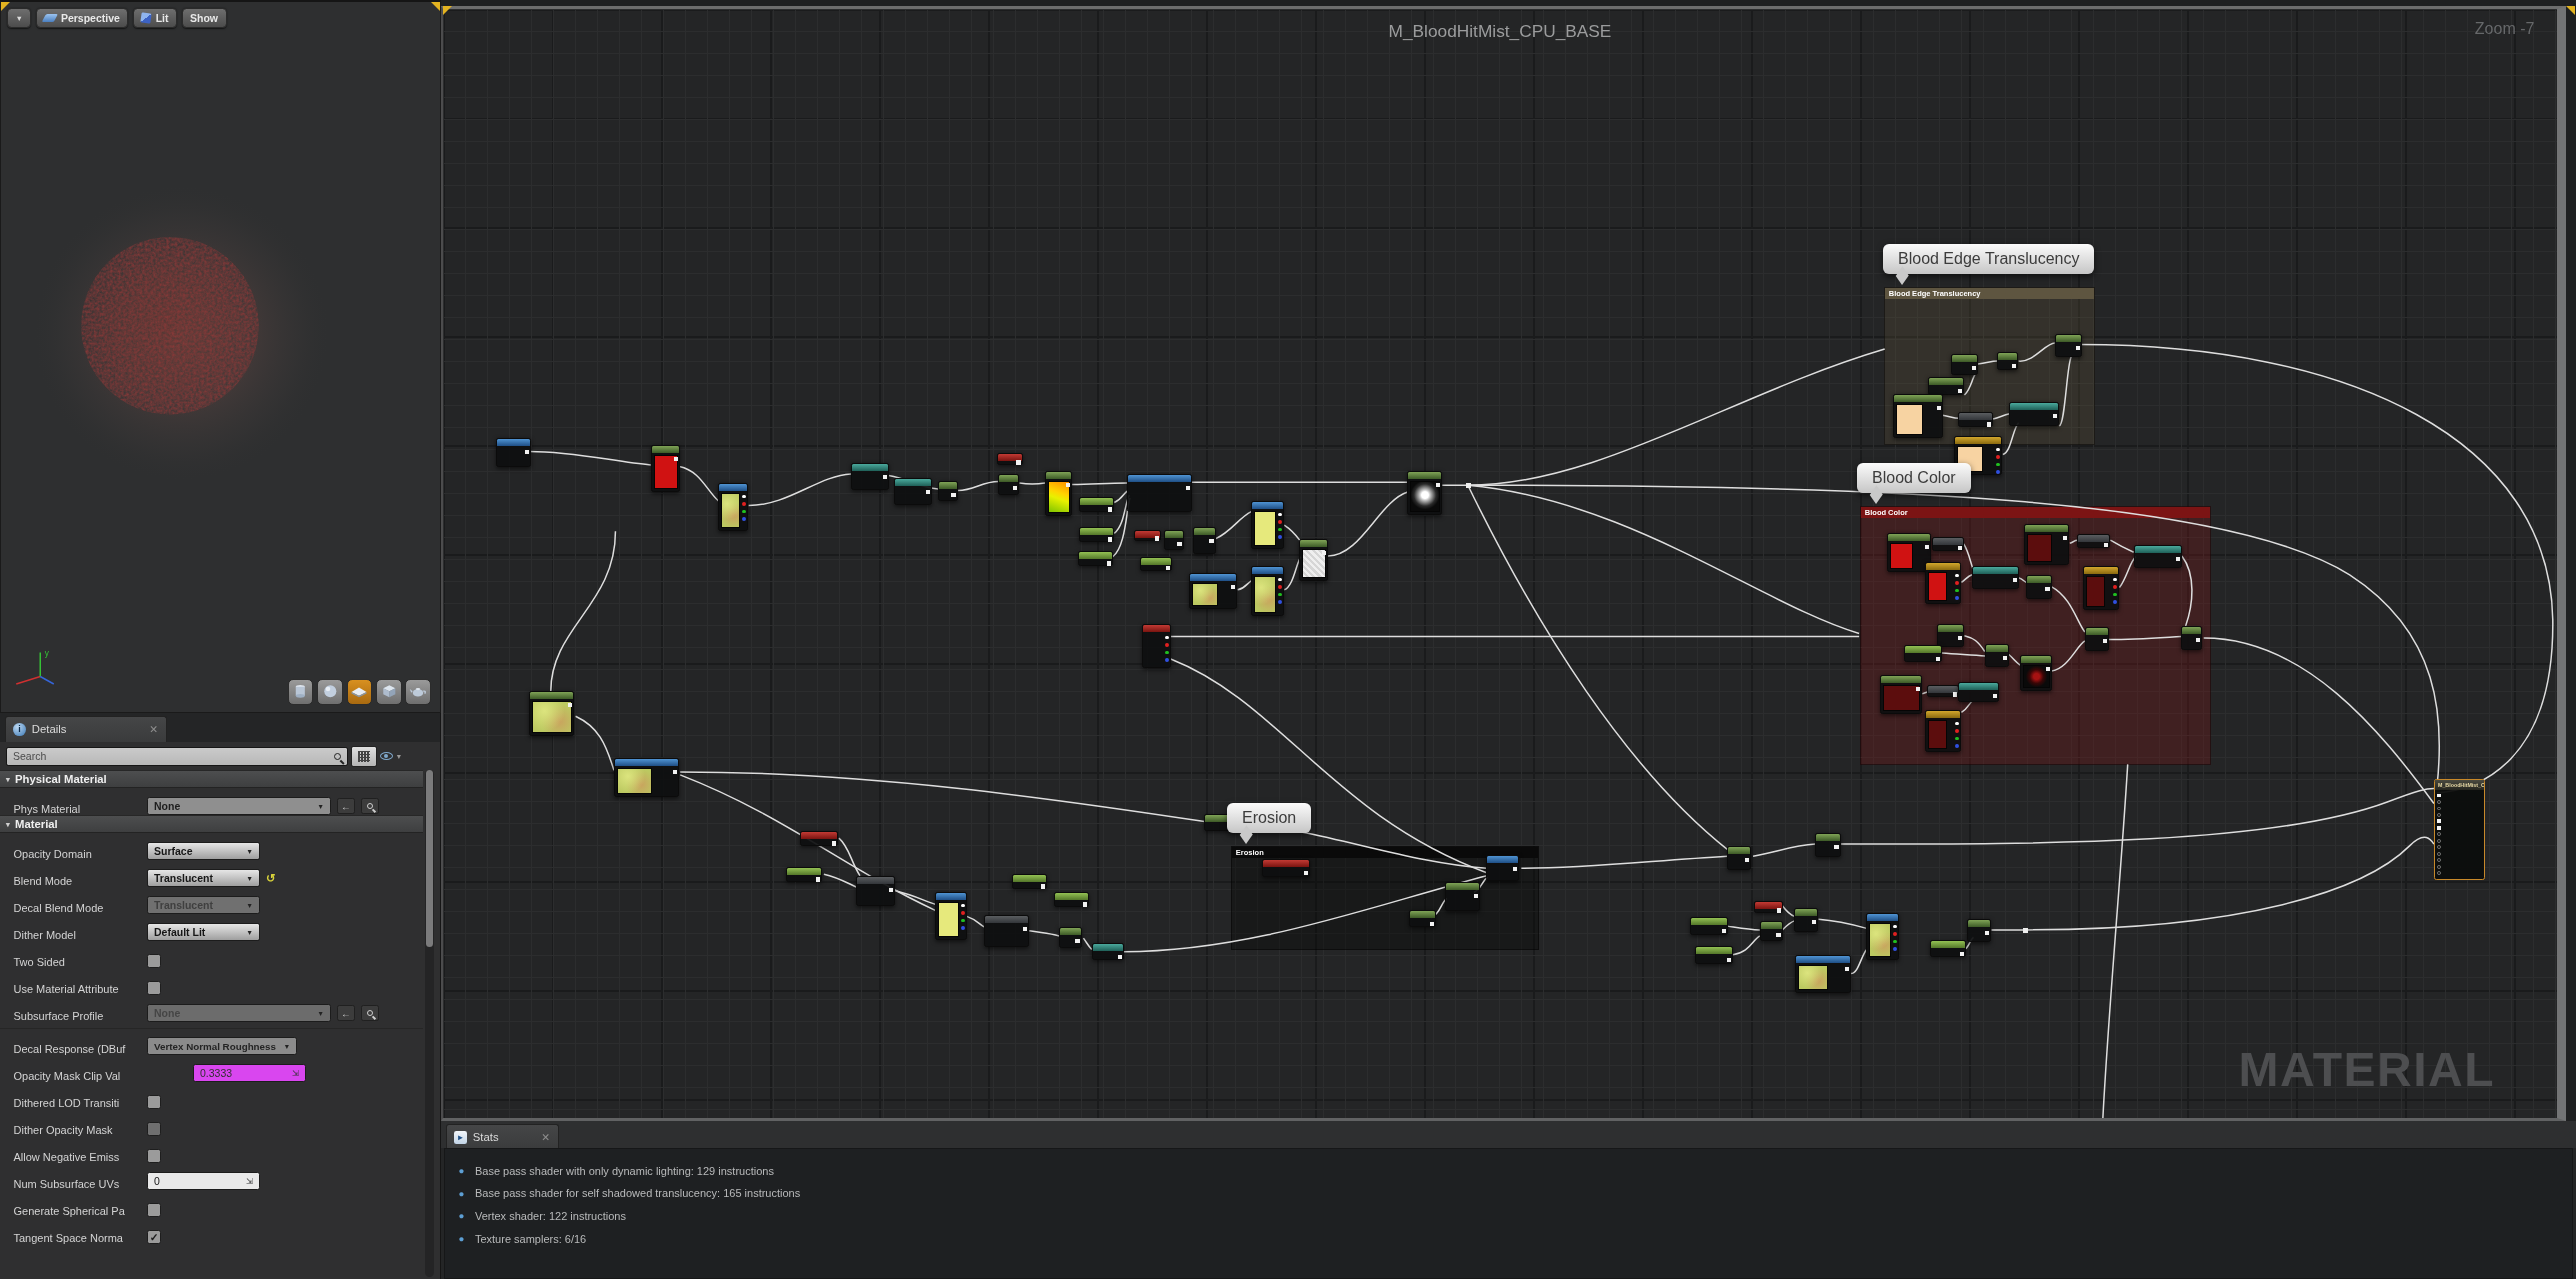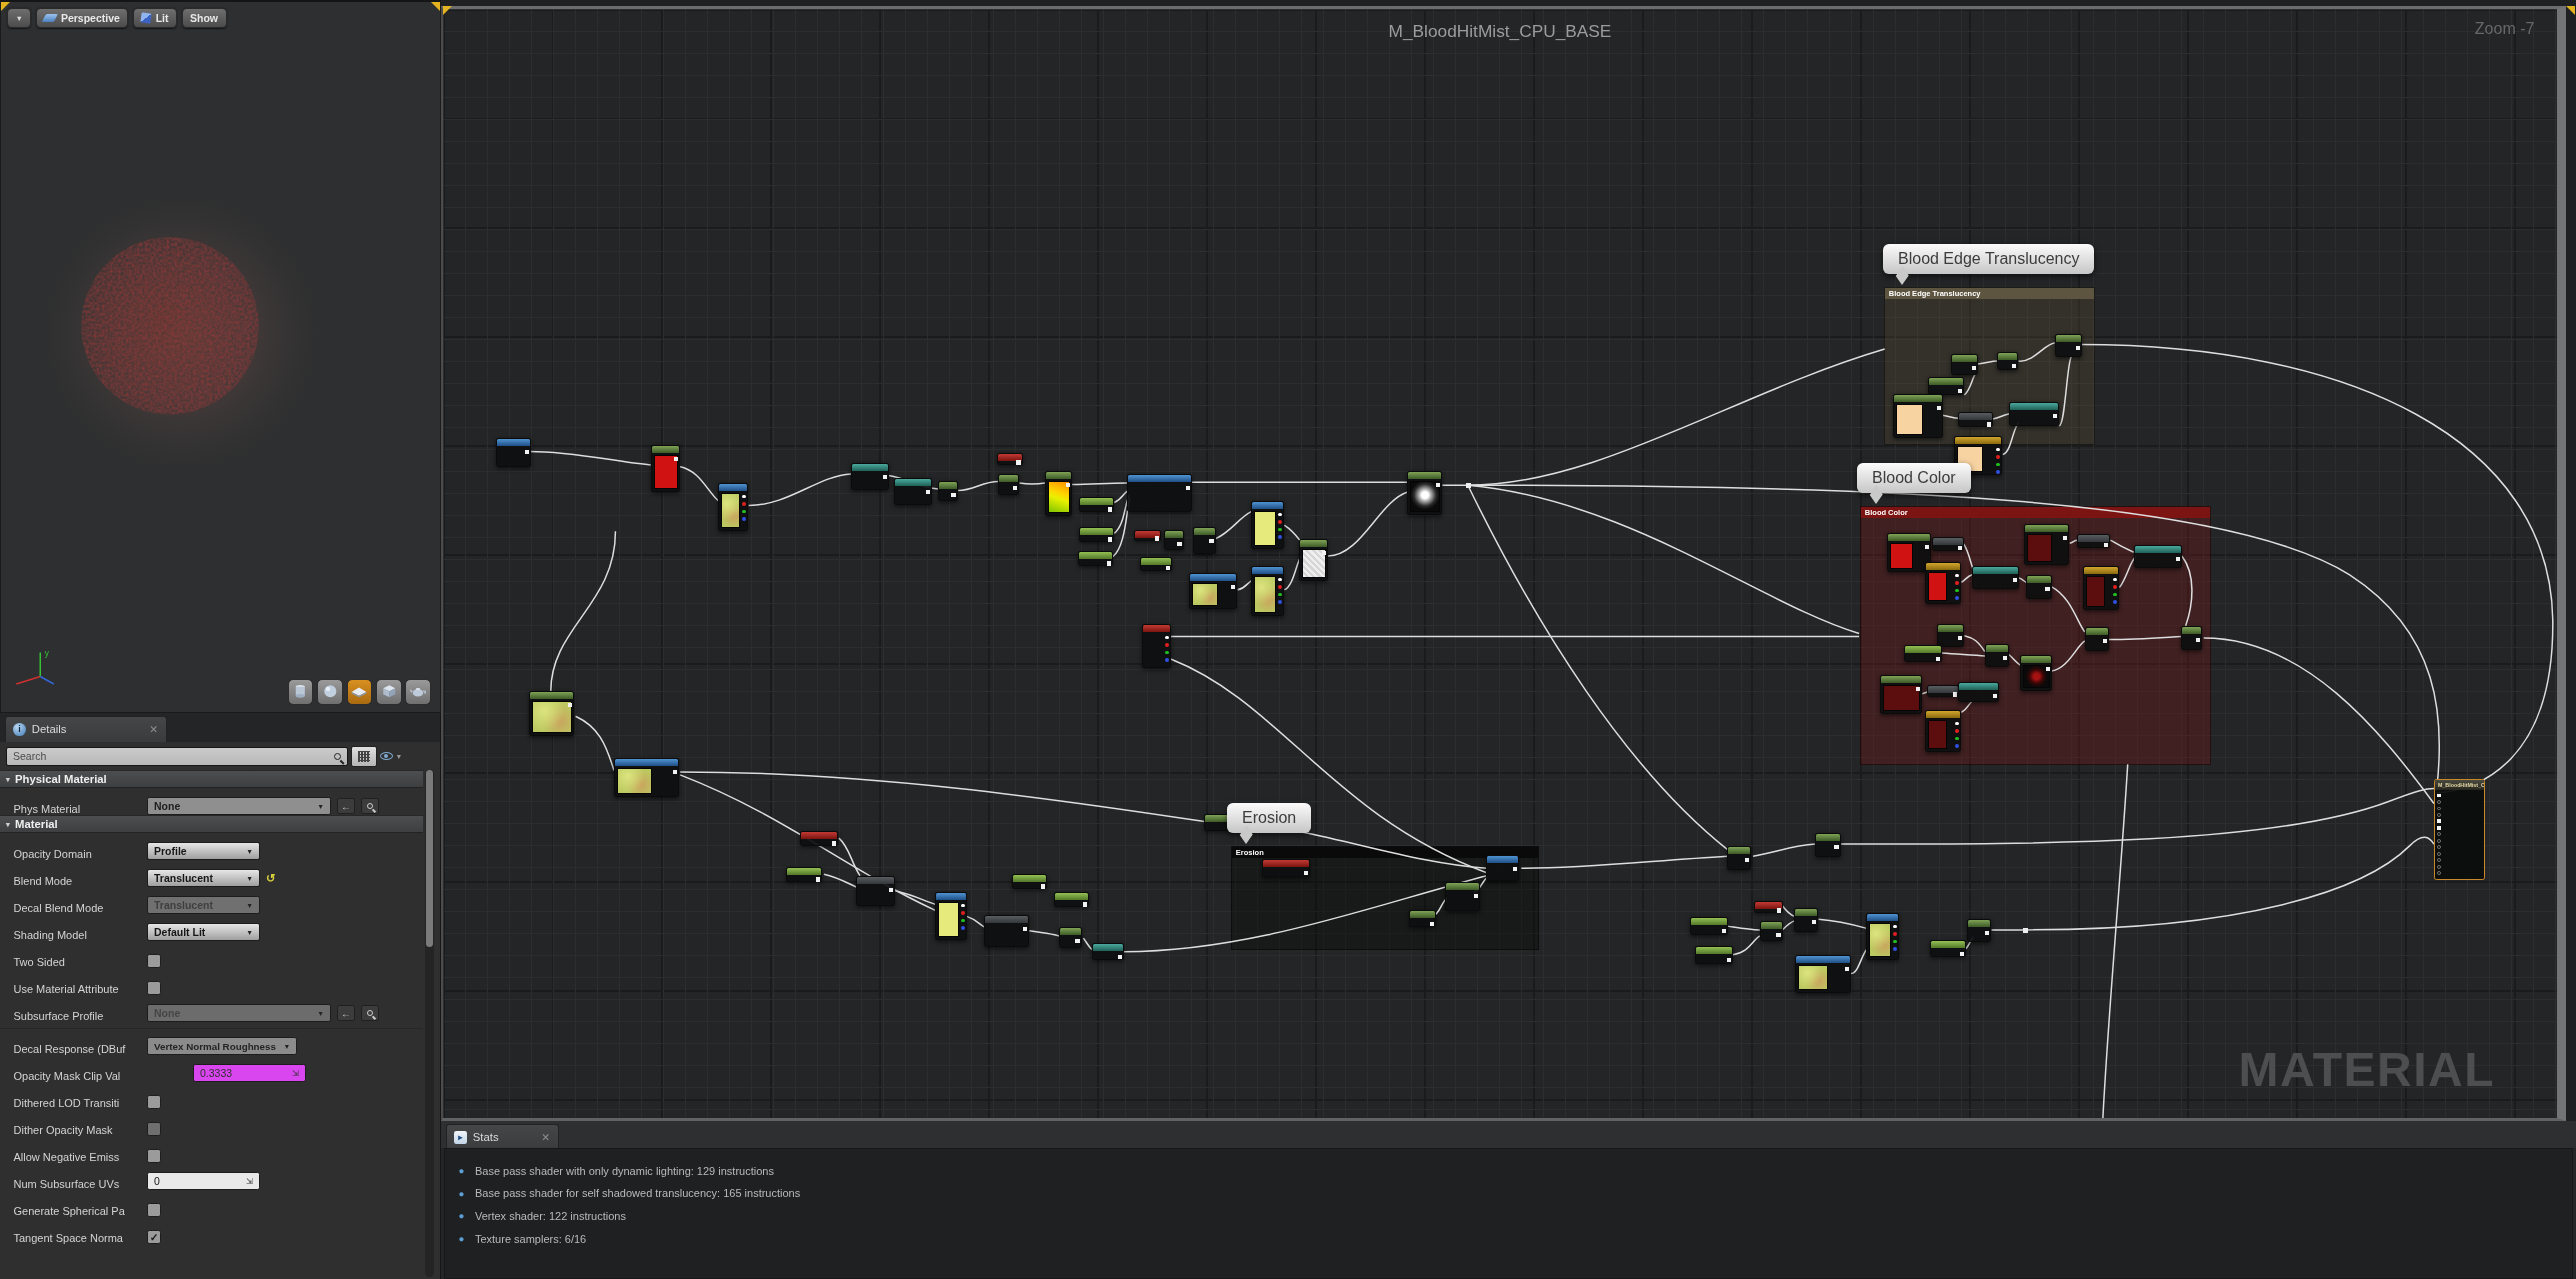--- a/index.html
+++ b/index.html
@@ -266,21 +266,21 @@
           </div>
         </div>
         <div class="sec-hdr">
           <span class="tri">▾</span>
           <span>Material</span>
         </div>
         <div class="prow">
           <div class="plabel">Opacity Domain</div>
           <div class="pctrl">
             <div class="dd">
-              <span>Profile</span>
+              <span>Surface</span>
               <span class="arr">▼</span>
             </div>
           </div>
         </div>
         <div class="prow">
           <div class="plabel">Blend Mode</div>
           <div class="pctrl">
             <div class="dd">
               <span>Translucent</span>
               <span class="arr">▼</span>
@@ -291,21 +291,21 @@
         <div class="prow">
           <div class="plabel">Decal Blend Mode</div>
           <div class="pctrl">
             <div class="dd disabled">
               <span>Translucent</span>
               <span class="arr">▼</span>
             </div>
           </div>
         </div>
         <div class="prow">
-          <div class="plabel">Shading Model</div>
+          <div class="plabel">Dither Model</div>
           <div class="pctrl">
             <div class="dd">
               <span>Default Lit</span>
               <span class="arr">▼</span>
             </div>
           </div>
         </div>
         <div class="prow">
           <div class="plabel">Two Sided</div>
           <div class="pctrl">

